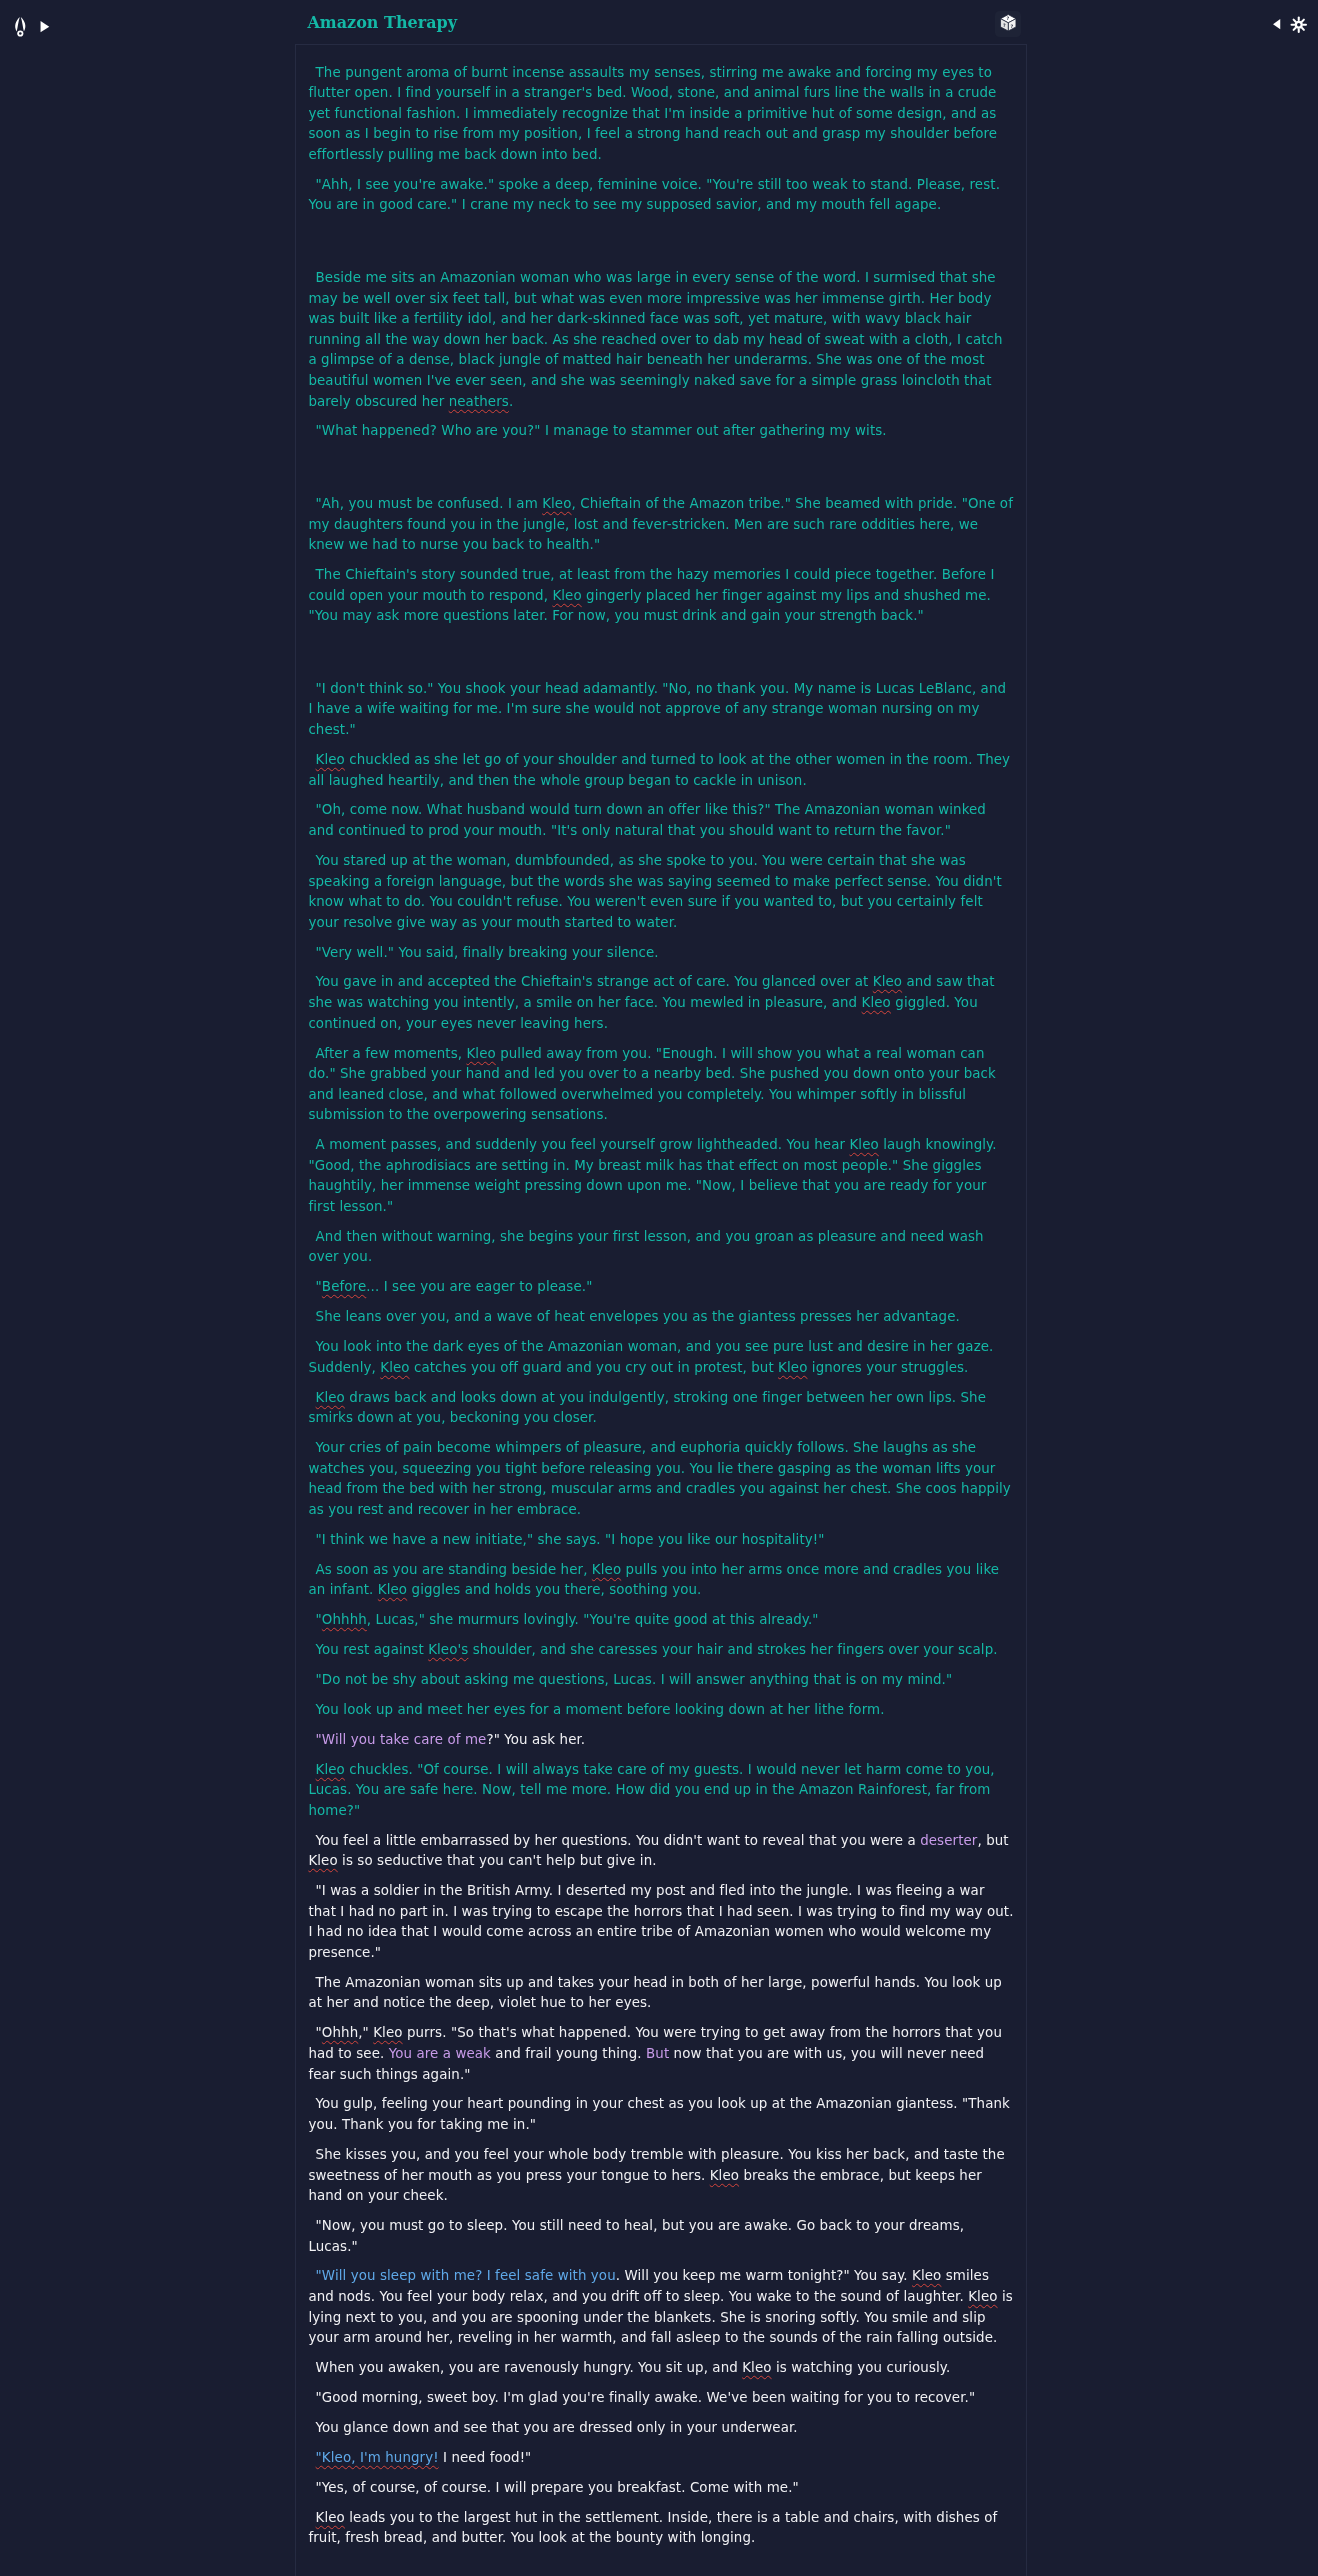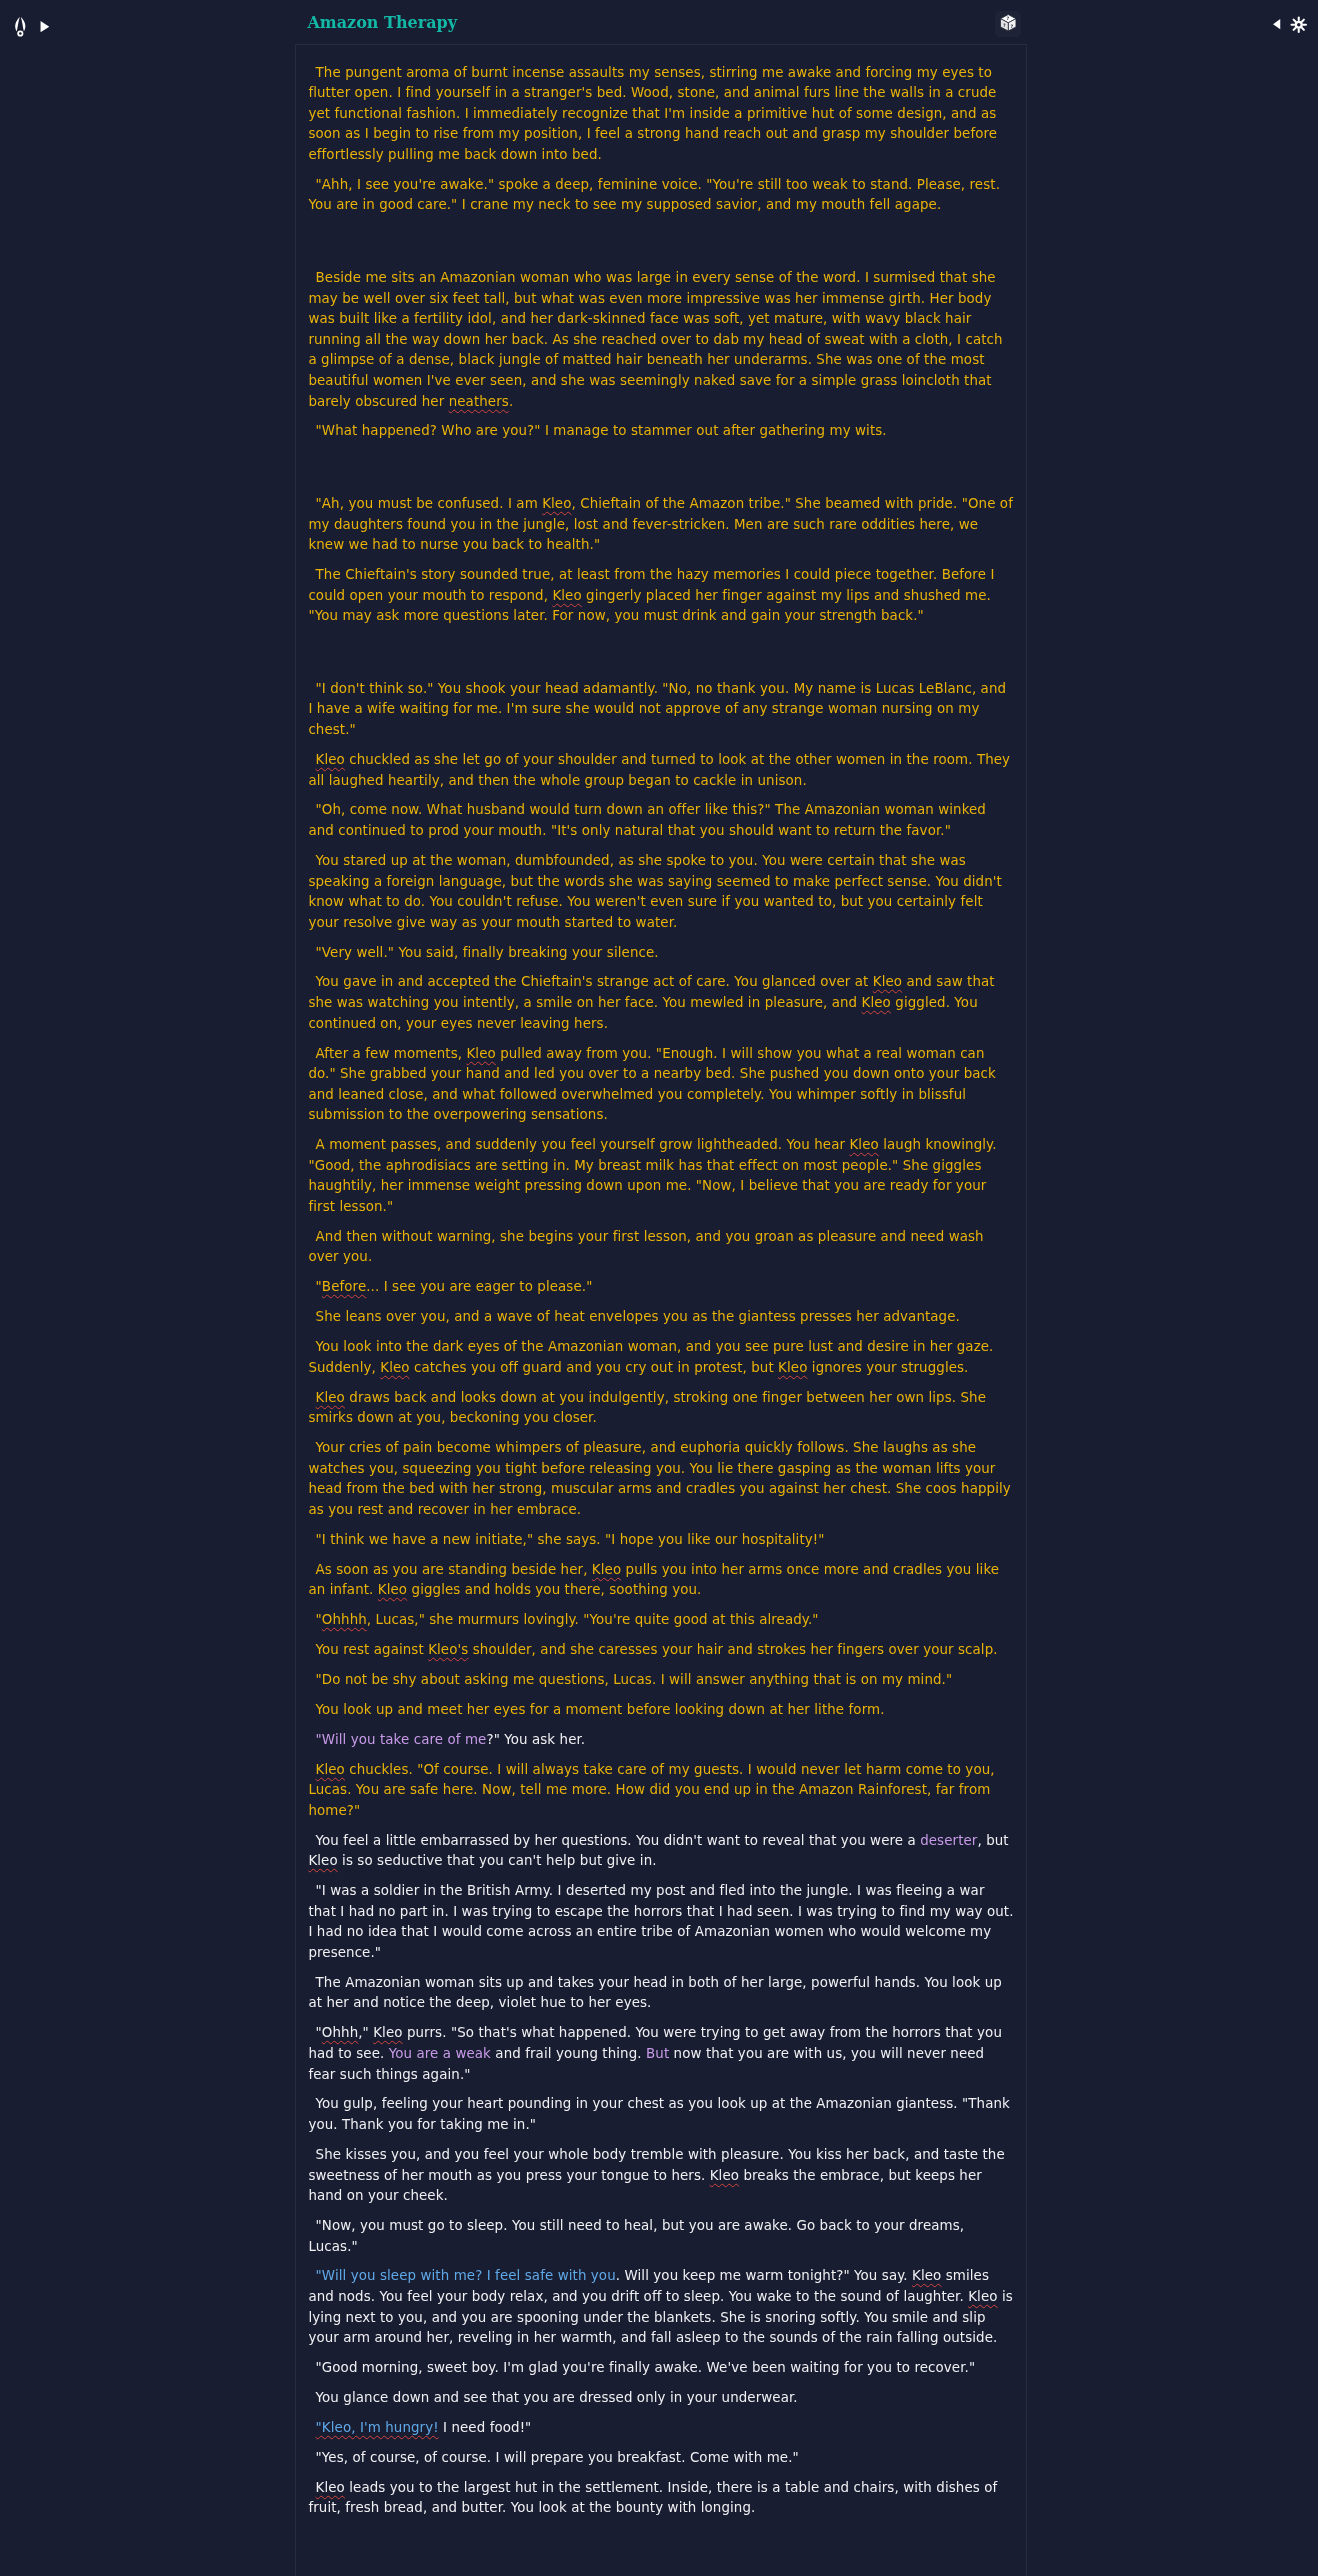--- a/index.html
+++ b/index.html
@@ -25,21 +25,21 @@
   .story{
     position:absolute;left:295px;top:44px;width:732px;height:2727px;
     border:0.5px solid #262b42;box-sizing:border-box;
     padding:17.5px 12.4px;overflow:hidden;
   }
   .para{
     font-size:13.4px;line-height:20.6px;margin:0 0 9.3px 0;text-indent:7.2px;
     letter-spacing:0.1px;
   }
   .para.gap{margin-top:52px;}
-  .c-cream{color:#eab308;text-align:right;}
+  .c-cream{color:#14b8a6;text-align:right;}
   .c-white{color:#f1f1f4;}
   .c-purple{color:#c89be9;}
   .c-blue{color:#5fa9e9;}
   .sq{
     text-decoration:underline;text-decoration-style:wavy;
     text-decoration-color:#d5453c;text-decoration-thickness:1px;
     text-underline-offset:3.1px;
   }
 </style>
 </head>
@@ -132,20 +132,21 @@
       <div class="para"><span class="c-purple">"Will you take care of me</span><span class="c-white">?" You ask her.</span></div>
       <div class="para"><span class="c-cream sq">Kleo</span><span class="c-cream"> chuckles. "Of course. I will always take care of my guests. I would never let harm come to you, Lucas. You are safe here. Now, tell me more. How did you end up in the Amazon Rainforest, far from home?"</span></div>
       <div class="para"><span class="c-white">You feel a little embarrassed by her questions. You didn't want to reveal that you were a </span><span class="c-purple">deserter</span><span class="c-white">, but </span><span class="c-white sq">Kleo</span><span class="c-white"> is so seductive that you can't help but give in.</span></div>
       <div class="para"><span class="c-white">"I was a soldier in the British Army. I deserted my post and fled into the jungle. I was fleeing a war that I had no part in. I was trying to escape the horrors that I had seen. I was trying to find my way out. I had no idea that I would come across an entire tribe of Amazonian women who would welcome my presence."</span></div>
       <div class="para"><span class="c-white">The Amazonian woman sits up and takes your head in both of her large, powerful hands. You look up at her and notice the deep, violet hue to her eyes.</span></div>
       <div class="para"><span class="c-white">"</span><span class="c-white sq">Ohhh</span><span class="c-white">," </span><span class="c-white sq">Kleo</span><span class="c-white"> purrs. "So that's what happened. You were trying to get away from the horrors that you had to see. </span><span class="c-purple">You are a weak</span><span class="c-white"> and frail young thing. </span><span class="c-purple">But</span><span class="c-white"> now that you are with us, you will never need fear such things again."</span></div>
       <div class="para"><span class="c-white">You gulp, feeling your heart pounding in your chest as you look up at the Amazonian giantess. "Thank you. Thank you for taking me in."</span></div>
       <div class="para"><span class="c-white">She kisses you, and you feel your whole body tremble with pleasure. You kiss her back, and taste the sweetness of her mouth as you press your tongue to hers. </span><span class="c-white sq">Kleo</span><span class="c-white"> breaks the embrace, but keeps her hand on your cheek.</span></div>
       <div class="para"><span class="c-white">"Now, you must go to sleep. You still need to heal, but you are awake. Go back to your dreams, Lucas."</span></div>
       <div class="para"><span class="c-blue">"Will you sleep with me? I feel safe with you</span><span class="c-white">. Will you keep me warm tonight?" You say. </span><span class="c-white sq">Kleo</span><span class="c-white"> smiles and nods. You feel your body relax, and you drift off to sleep. You wake to the sound of laughter. </span><span class="c-white sq">Kleo</span><span class="c-white"> is lying next to you, and you are spooning under the blankets. She is snoring softly. You smile and slip your arm around her, reveling in her warmth, and fall asleep to the sounds of the rain falling outside.</span></div>
+      <div class="para"><span class="c-white">When you awaken, you are ravenously hungry. You sit up, and </span><span class="c-white sq">Kleo</span><span class="c-white"> is watching you curiously.</span></div>
       <div class="para"><span class="c-white">"Good morning, sweet boy. I'm glad you're finally awake. We've been waiting for you to recover."</span></div>
       <div class="para"><span class="c-white">You glance down and see that you are dressed only in your underwear.</span></div>
       <div class="para"><span class="c-blue sq">"Kleo, I'm hungry!</span><span class="c-white"> I need food!"</span></div>
       <div class="para"><span class="c-white">"Yes, of course, of course. I will prepare you breakfast. Come with me."</span></div>
       <div class="para"><span class="c-white sq">Kleo</span><span class="c-white"> leads you to the largest hut in the settlement. Inside, there is a table and chairs, with dishes of fruit, fresh bread, and butter. You look at the bounty with longing.</span></div>
     </div>
 </div>
 
 
 </body></html>

